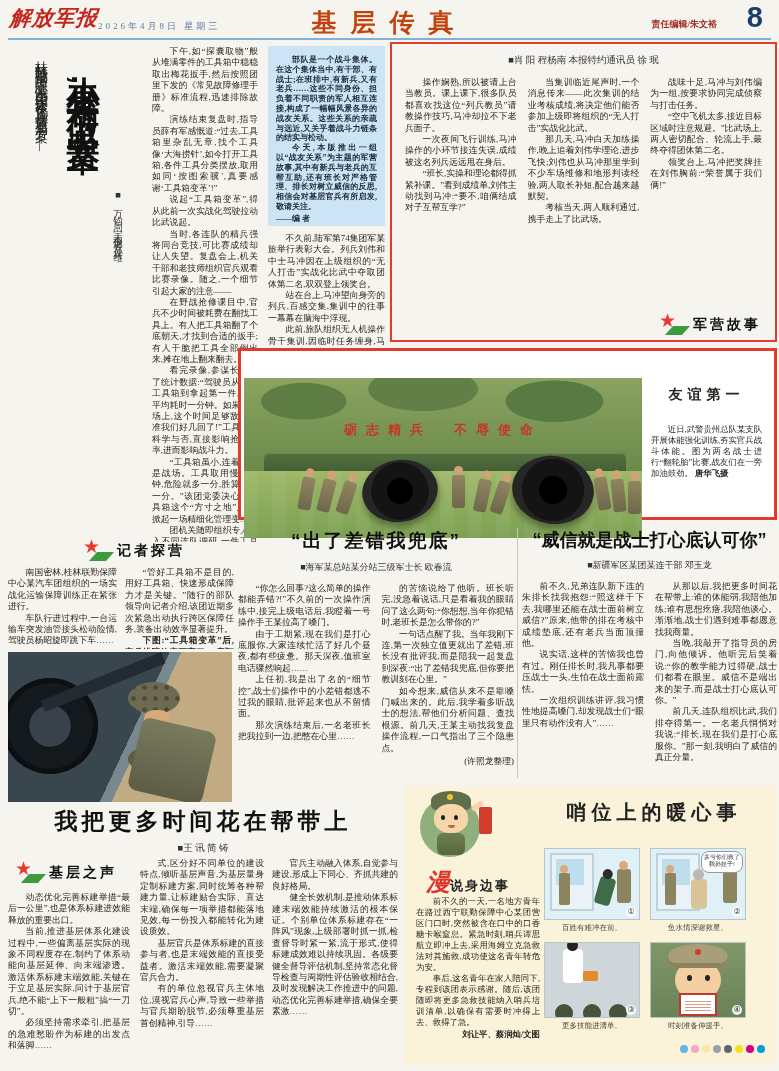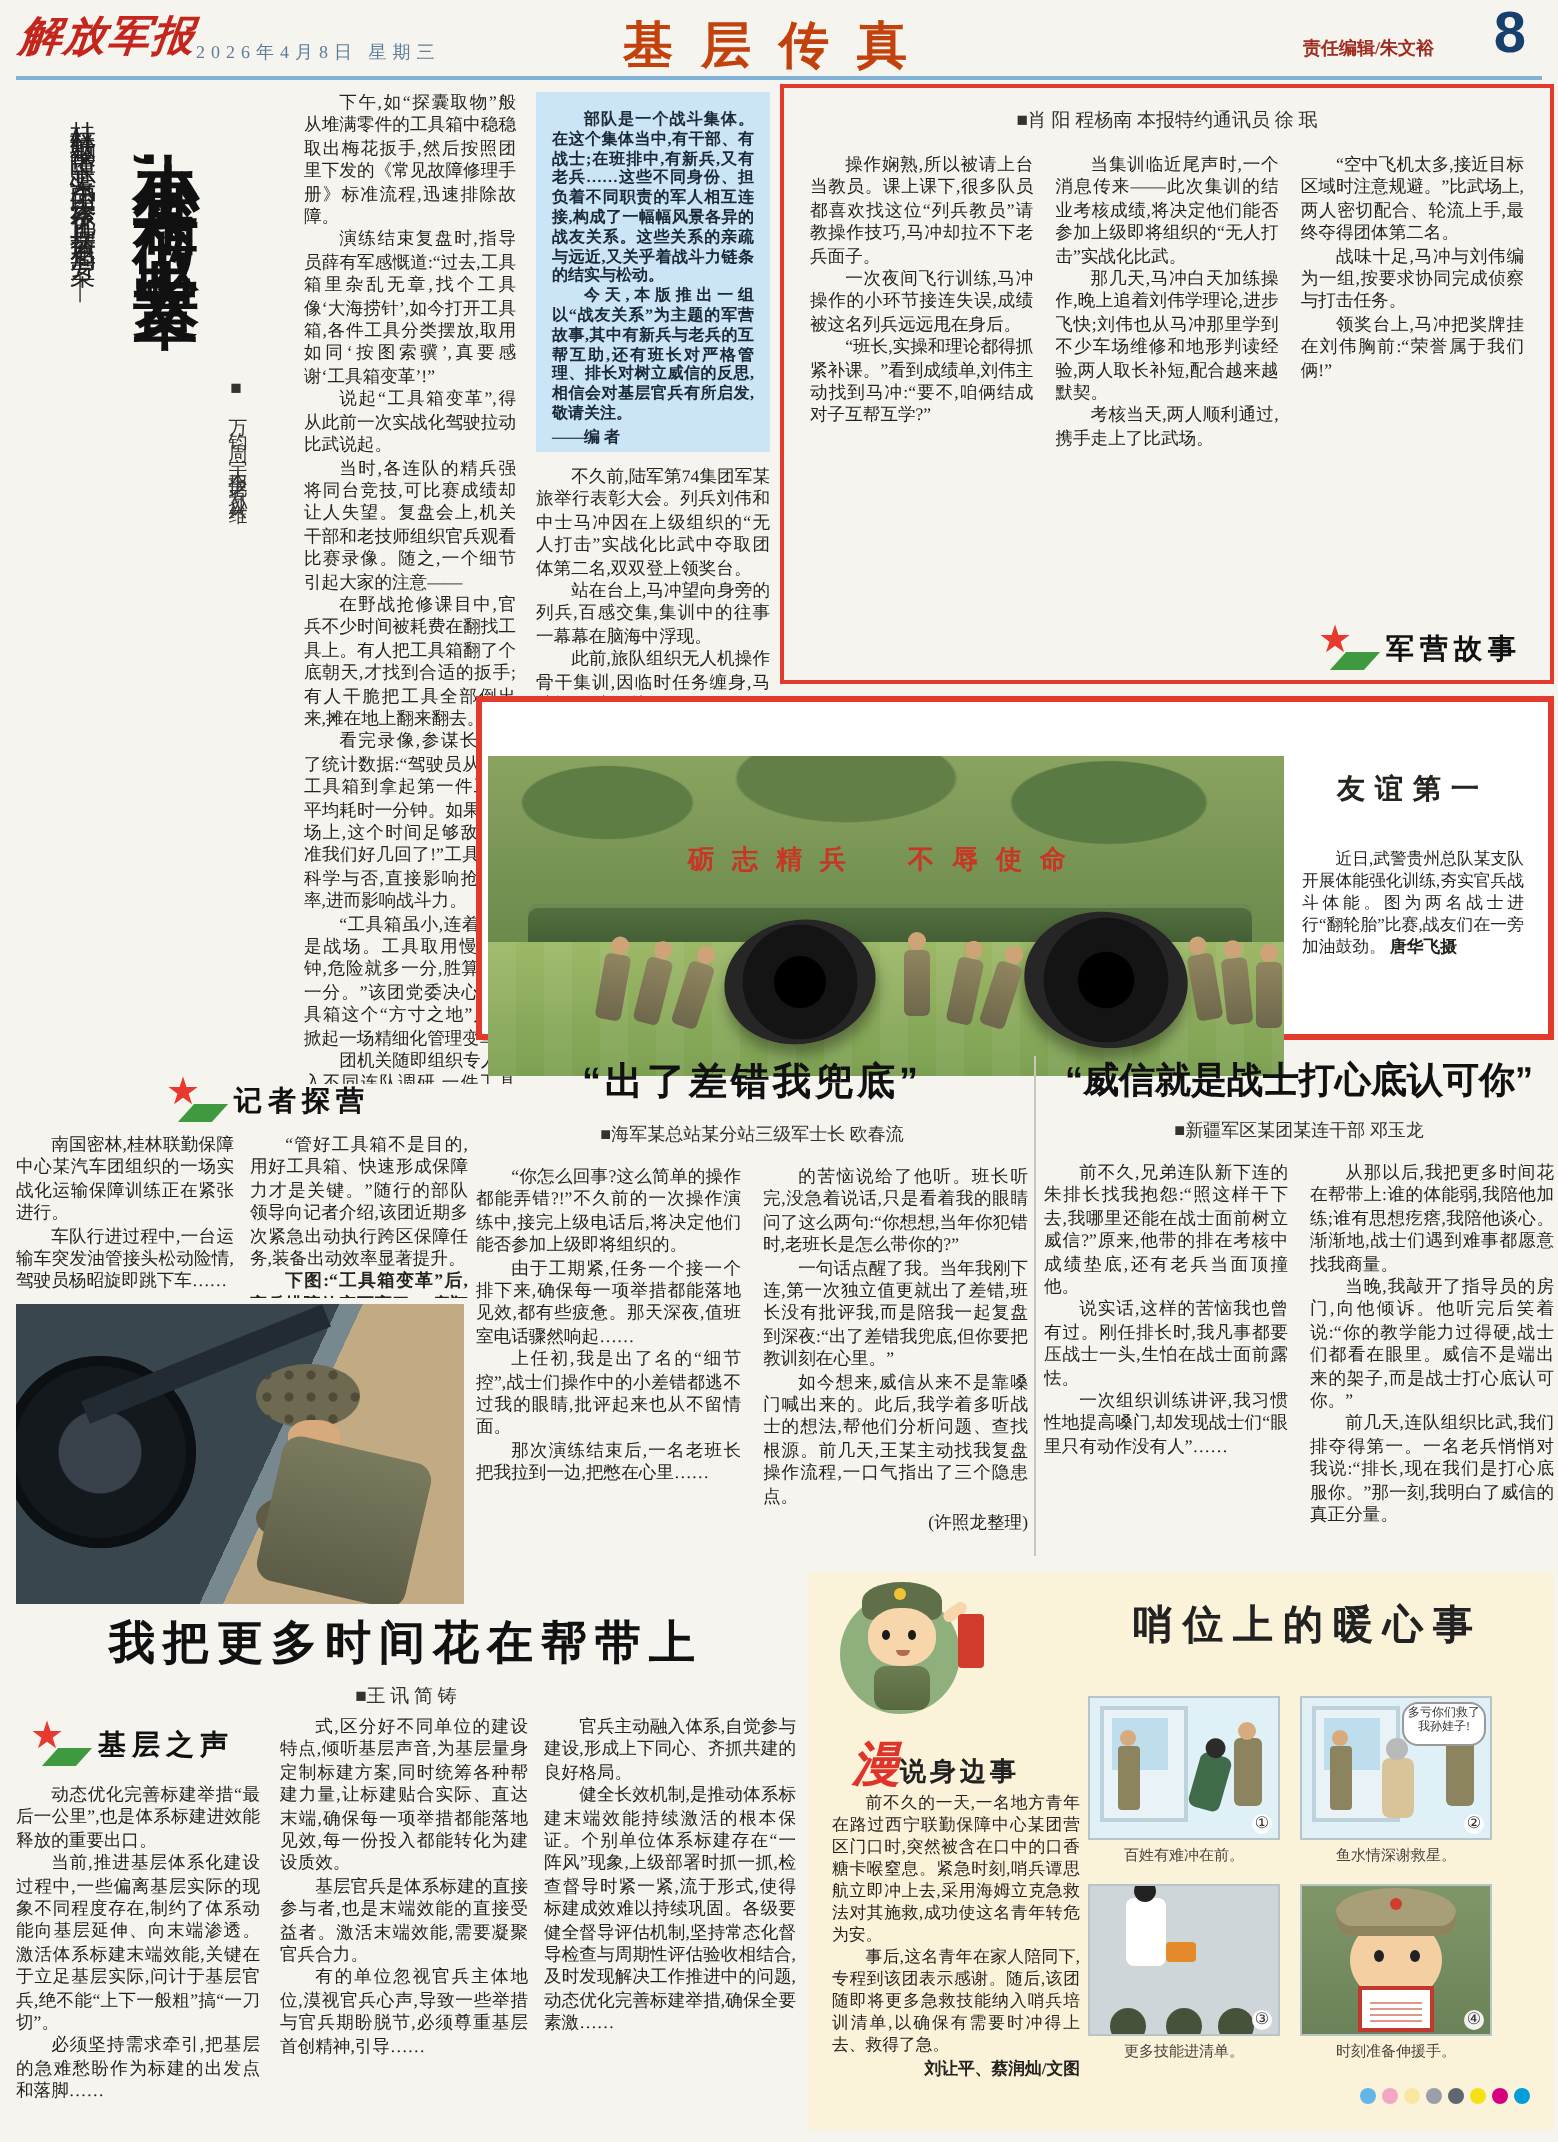--- a/index.html
+++ b/index.html
@@ -214,22 +214,22 @@
           <p>操作娴熟,所以被请上台当教员。课上课下,很多队员都喜欢找这位“列兵教员”请教操作技巧,马冲却拉不下老兵面子。</p>
           <p>一次夜间飞行训练,马冲操作的小环节接连失误,成绩被这名列兵远远甩在身后。</p>
           <p>“班长,实操和理论都得抓紧补课。”看到成绩单,刘伟主动找到马冲:“要不,咱俩结成对子互帮互学?”</p>
         </div>
       <div class="bodycol">
           <p>当集训临近尾声时,一个消息传来——此次集训的结业考核成绩,将决定他们能否参加上级即将组织的“无人打击”实战化比武。</p>
           <p>那几天,马冲白天加练操作,晚上追着刘伟学理论,进步飞快;刘伟也从马冲那里学到不少车场维修和地形判读经验,两人取长补短,配合越来越默契。</p>
           <p>考核当天,两人顺利通过,携手走上了比武场。</p>
         </div>
       <div class="bodycol" style="height:118px;">
+          <p>战味十足,马冲与刘伟编为一组,按要求协同完成侦察与打击任务。</p>
           <p>“空中飞机太多,接近目标区域时注意规避。”比武场上,两人密切配合、轮流上手,最终夺得团体第二名。</p>
-          <p>战味十足,马冲与刘伟编为一组,按要求协同完成侦察与打击任务。</p>
           <p>领奖台上,马冲把奖牌挂在刘伟胸前:“荣誉属于我们俩!”</p>
         </div>
     </div>
     <div class="sec-tag tag-camp">
       <span class="tag-icon">
           <span class="swoosh"></span>
           <span class="star">★</span>
         </span>
       <span class="tag-label">军营故事</span>
     </div>
@@ -260,22 +260,22 @@
         <span class="cap-photog">唐华飞摄</span>
       </div>
     </div>
   </div>
 
   <div class="quote-article" style="left:238px;width:276px;">
     <h2>“出了差错我兜底”</h2>
     <div class="byline">■海军某总站某分站三级军士长 欧春流</div>
     <div class="qa-cols">
       <div class="bodycol">
-          <p>“你怎么回事?这么简单的操作都能弄错?!”不久前的一次操作演练中,接完上级电话后,将决定他们能否参加上级即将组织的。</p>
-          <p>由于工期紧,任务一个接一个排下来,确保每一项举措都能落地见效,都有些疲惫。那天深夜,值班室电话骤然响起……</p>
+          <p>“你怎么回事?这么简单的操作都能弄错?!”不久前的一次操作演练中,接完上级电话后,我瞪着一号操作手王某拉高了嗓门。</p>
+          <p>由于工期紧,现在我们是打心底服你,大家连续忙活了好几个昼夜,都有些疲惫。那天深夜,值班室电话骤然响起……</p>
           <p>上任初,我是出了名的“细节控”,战士们操作中的小差错都逃不过我的眼睛,批评起来也从不留情面。</p>
           <p>那次演练结束后,一名老班长把我拉到一边,把憋在心里……</p>
         </div>
       <div class="bodycol">
         <div>
             <p>的苦恼说给了他听。班长听完,没急着说话,只是看着我的眼睛问了这么两句:“你想想,当年你犯错时,老班长是怎么带你的?”</p>
             <p>一句话点醒了我。当年我刚下连,第一次独立值更就出了差错,班长没有批评我,而是陪我一起复盘到深夜:“出了差错我兜底,但你要把教训刻在心里。”</p>
             <p>如今想来,威信从来不是靠嗓门喊出来的。此后,我学着多听战士的想法,帮他们分析问题、查找根源。前几天,王某主动找我复盘操作流程,一口气指出了三个隐患点。</p>
           </div>
         <div class="endnote">(许照龙整理)</div>

